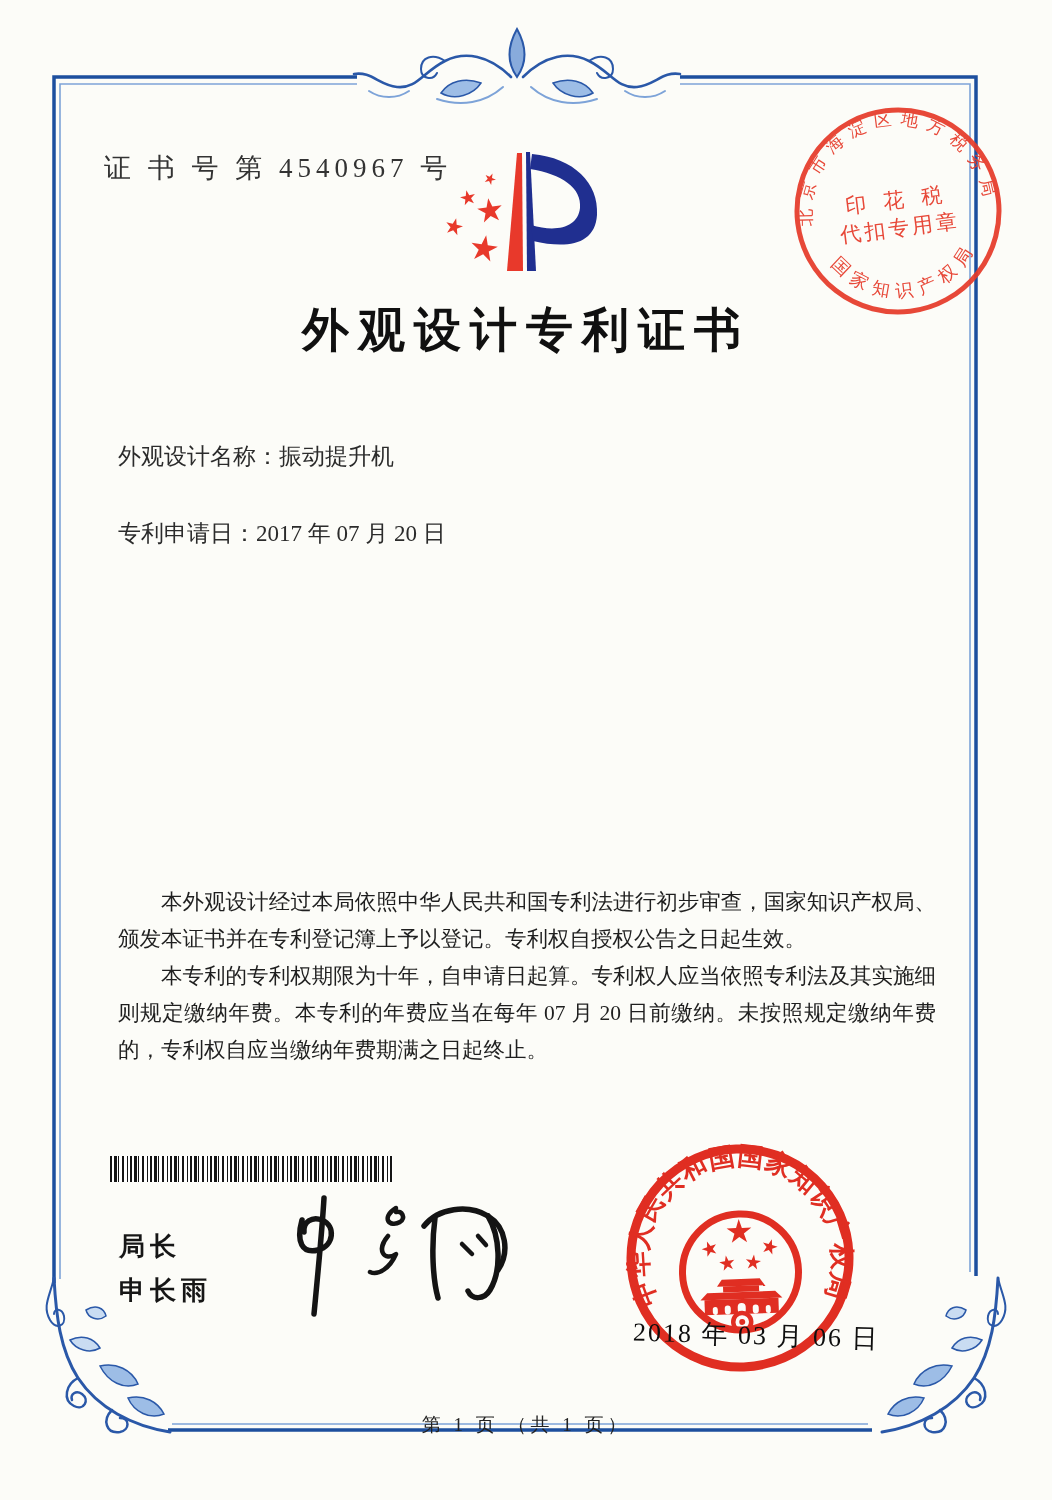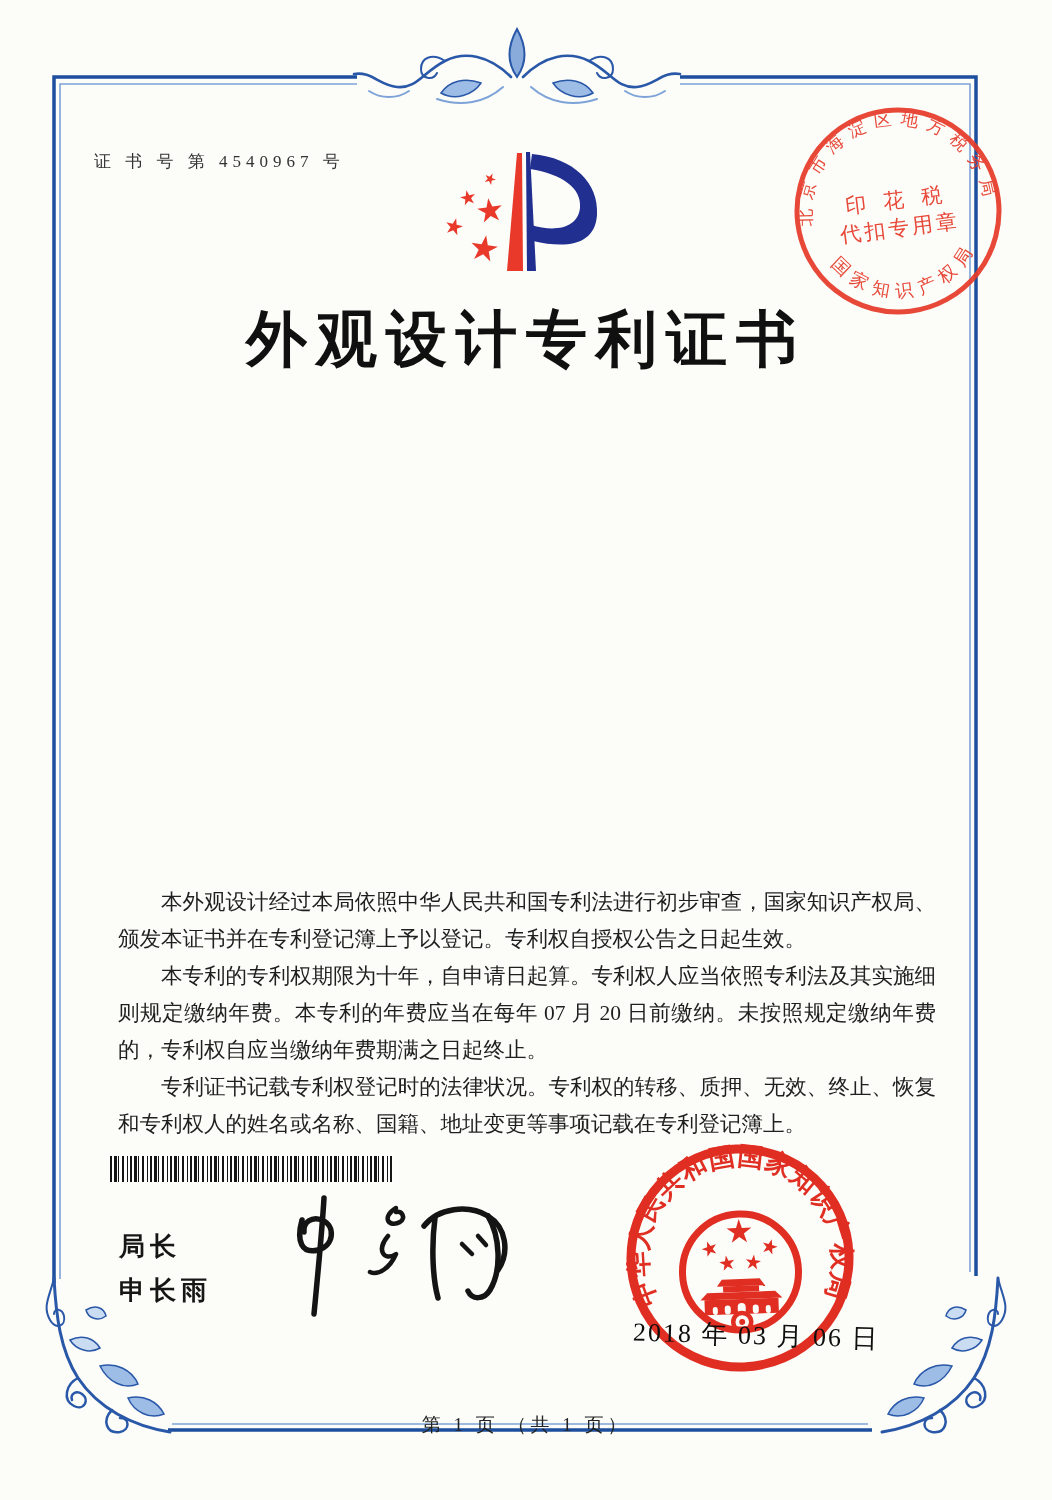--- a/index.html
+++ b/index.html
@@ -2,22 +2,22 @@
 <html lang="zh"><head>
 <meta charset="utf-8">
 <style>
   html,body{margin:0;padding:0;background:#9a9a9a;}
   .page{
     position:relative;width:1052px;height:1500px;margin:0 auto;
     background:#fcfcf8;overflow:hidden;
     font-family:"Liberation Serif","DejaVu Serif",serif;color:#222;
   }
   .abs{position:absolute;}
-  .cert-number{left:94px;top:150px;font-size:17px;letter-spacing:5px;color:#333;}
-  .title{left:0;right:0;top:299px;text-align:center;font-size:61px;font-weight:bold;letter-spacing:9px;color:#101010;}
+  .cert-number{left:104px;top:150px;font-size:27px;letter-spacing:5px;color:#333;}
+  .title{left:0;right:0;top:299px;text-align:center;font-size:47px;font-weight:bold;letter-spacing:9px;color:#101010;}
   .fields{left:118px;top:441px;right:106px;}
   .field{height:30px;margin-bottom:47px;font-size:23px;color:#2b2b2b;white-space:pre;}
   .paragraphs{left:118px;right:116px;top:884px;font-size:21.5px;line-height:37px;text-align:justify;color:#1f1f1f;}
   .paragraphs p{margin:0;text-indent:2em;}
   .barcode{
     left:110px;top:1156px;width:283px;height:26px;
     background:repeating-linear-gradient(90deg,
       #151515 0 2px,#fff 2px 4px,#151515 4px 7px,#fff 7px 8px,
       #151515 8px 9px,#fff 9px 12px,#151515 12px 14px,#fff 14px 17px,
       #151515 17px 18px,#fff 18px 20px);
@@ -116,26 +116,27 @@
       <text y="24" x="0" font-size="21" letter-spacing="3" text-anchor="middle" font-family="'Liberation Serif','DejaVu Serif',serif">代扣专用章</text>
       <text font-size="18" letter-spacing="7" text-anchor="middle" font-family="'Liberation Serif','DejaVu Serif',serif">
         <textPath href="#taxBotArc" startOffset="50%">国家知识产权局</textPath>
       </text>
     </g>
   </svg>
 
   <div class="abs title">外观设计专利证书</div>
 
   <div class="abs fields">
+    <div class="field"><span>外观设计名称：</span><span>振动提升机</span></div>
+    <div class="field"><span>专利申请日：</span><span>2017 年 07 月 20 日</span></div>
   </div>
 
   <div class="abs paragraphs">
     <p>本外观设计经过本局依照中华人民共和国专利法进行初步审查，国家知识产权局、颁发本证书并在专利登记簿上予以登记。专利权自授权公告之日起生效。</p>
     <p>本专利的专利权期限为十年，自申请日起算。专利权人应当依照专利法及其实施细则规定缴纳年费。本专利的年费应当在每年 07 月 20 日前缴纳。未按照规定缴纳年费的，专利权自应当缴纳年费期满之日起终止。</p>
-    <p>专利证书记载专利权登记时的法律状况。专利权的转移、质押、无效、终止、恢复和专利权人的姓名或名称、国籍、地址变更等事项记载在专利登记簿上。</p>
   </div>
 
   <div class="abs barcode"></div>
 
   <div class="abs officer-title">局长</div>
   <div class="abs officer-name">申长雨</div>
 
   <svg class="abs" style="left:272px;top:1192px;" width="265" height="130" viewBox="0 0 265 130">
     <g stroke="#141414" stroke-width="5.5" fill="none" stroke-linecap="round" stroke-linejoin="round">
       <path d="M 52,6 C 50,40 46,80 42,122"></path>

